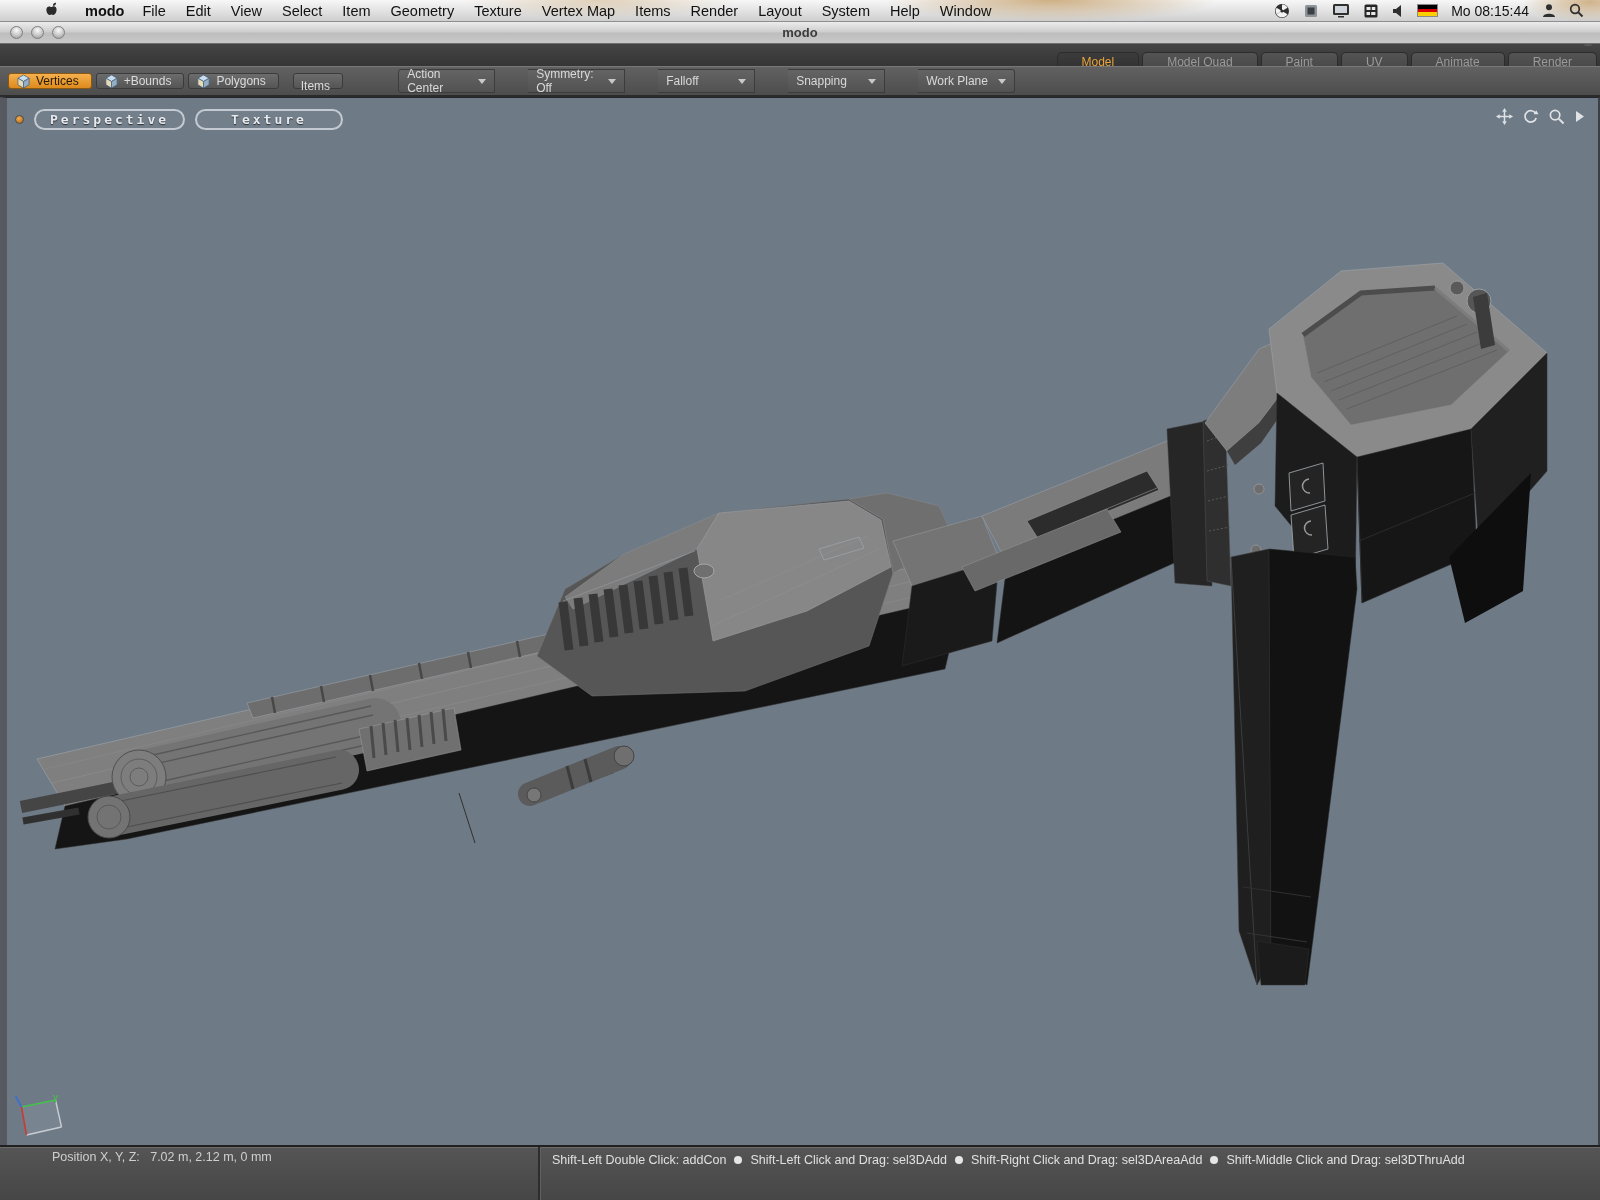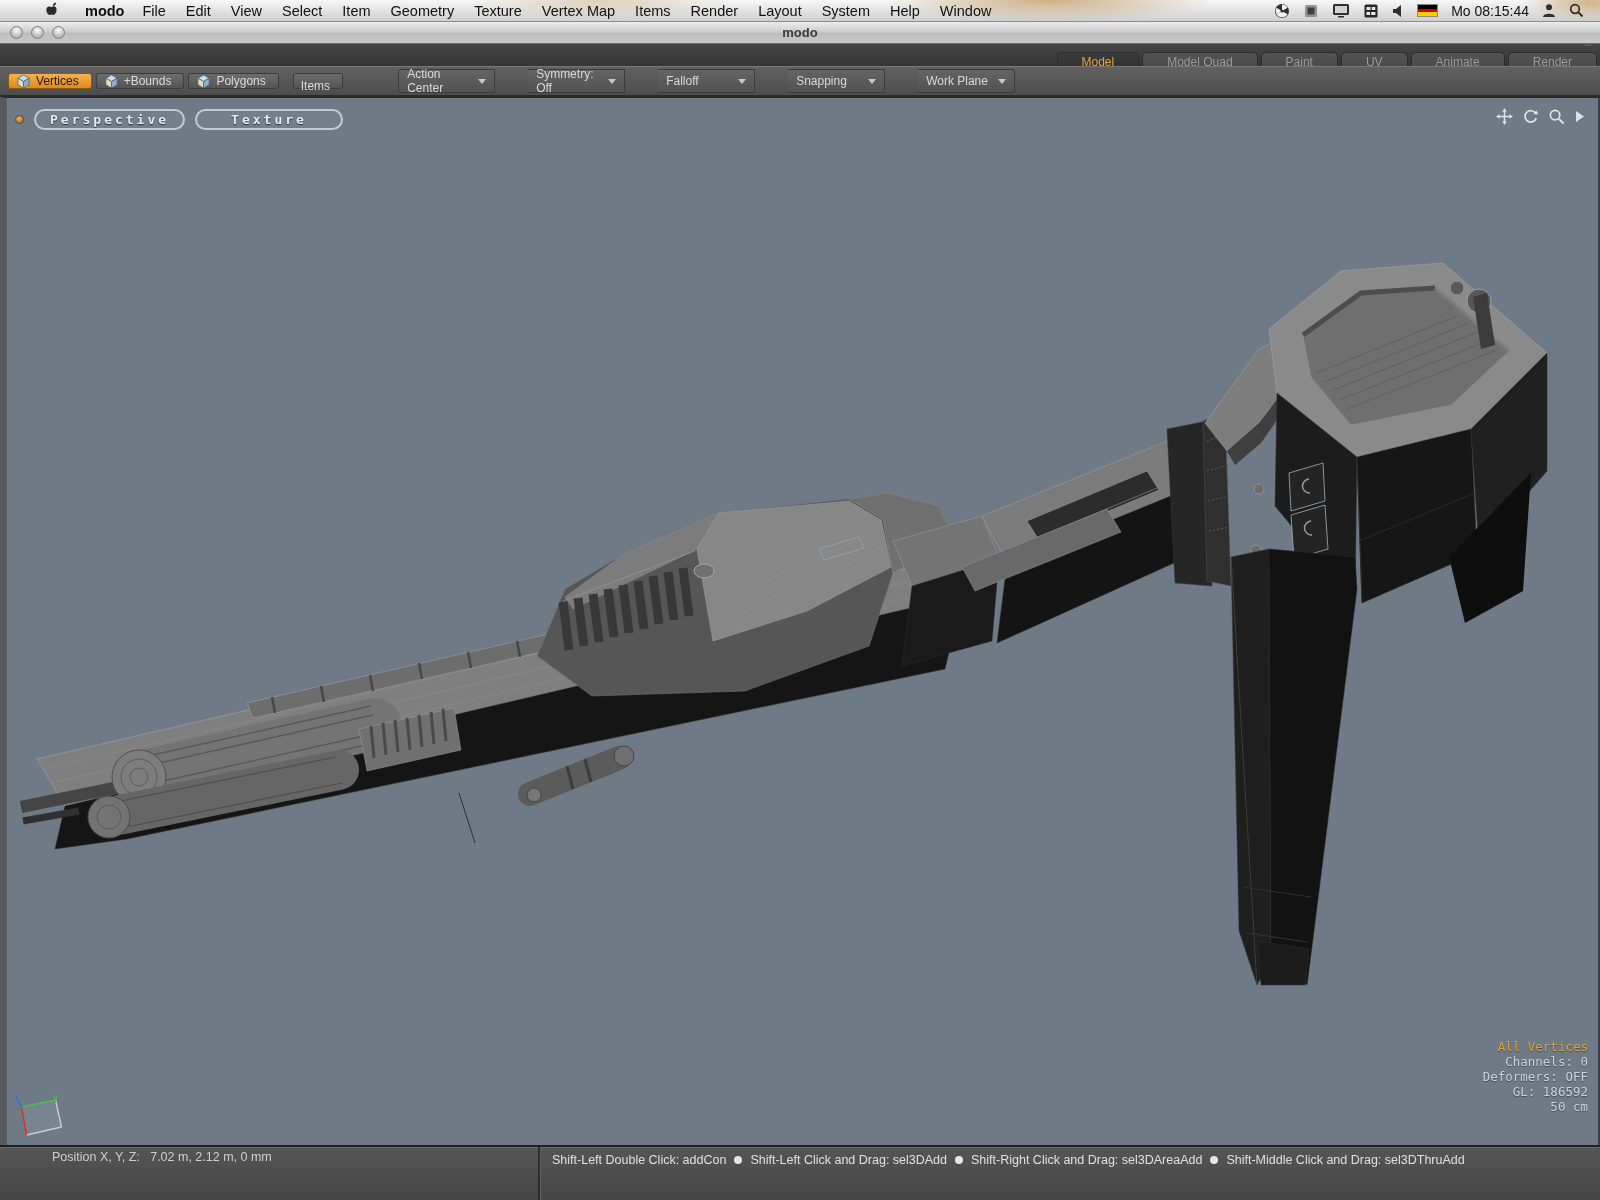--- a/index.html
+++ b/index.html
@@ -459,27 +459,20 @@
           <line x1="11.5" y1="11.5" x2="16.5" y2="16.5" stroke="#dfe3e7" stroke-width="2.2"></line>
         </svg>
       </span>
       <span>
         <svg width="12" height="15" viewBox="0 0 12 15">
           <polygon points="2,2 10,7.5 2,13" fill="#dfe3e7"></polygon>
         </svg>
       </span>
     </div>
 
-    <div class="vp-info">
-      <div class="sel">All Vertices</div>
-      <div>Channels: 0</div>
-      <div>Deformers: OFF</div>
-      <div>GL: 186592</div>
-      <div>50 cm</div>
-    </div>
 
     <svg class="axis-widget" width="60" height="50" viewBox="0 0 55 50">
       <polygon points="10,14 44,7 50,34 15,42" fill="rgba(220,228,236,0.10)"></polygon>
       <line x1="44" y1="7" x2="50" y2="34" stroke="#c8cdd3" stroke-width="1.4"></line>
       <line x1="15" y1="42" x2="50" y2="34" stroke="#c8cdd3" stroke-width="1.4"></line>
       <line x1="10" y1="14" x2="44" y2="7" stroke="#45c24c" stroke-width="1.6"></line>
       <line x1="10" y1="14" x2="15" y2="42" stroke="#cc3b33" stroke-width="1.6"></line>
       <line x1="10" y1="14" x2="4" y2="3" stroke="#3b6fd4" stroke-width="1.6"></line>
       <text x="41" y="10" font-family="DejaVu Sans Mono, monospace" font-size="10" fill="#45c24c">Y</text>
     </svg>

